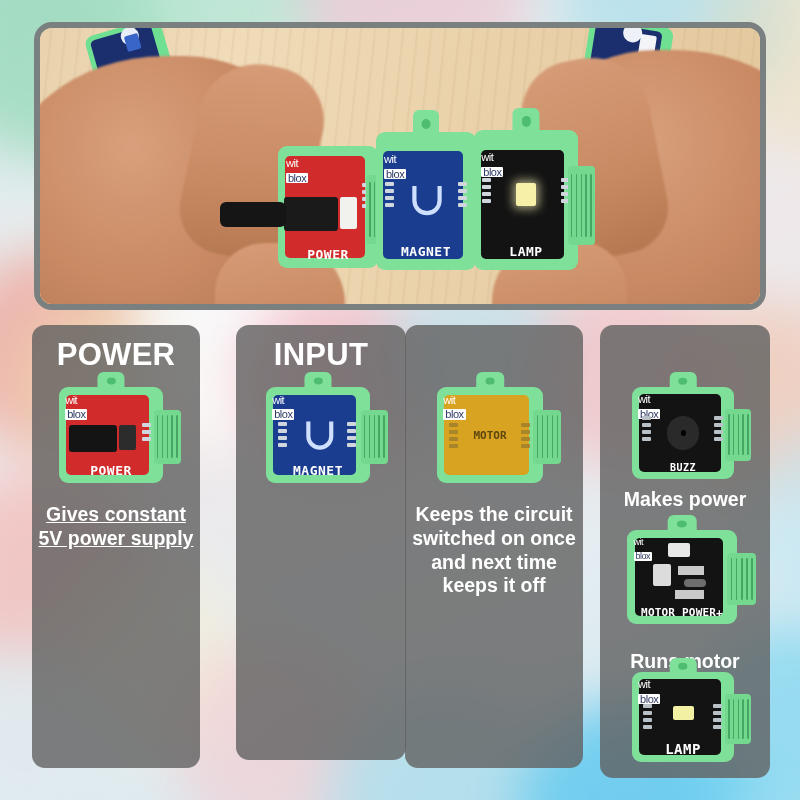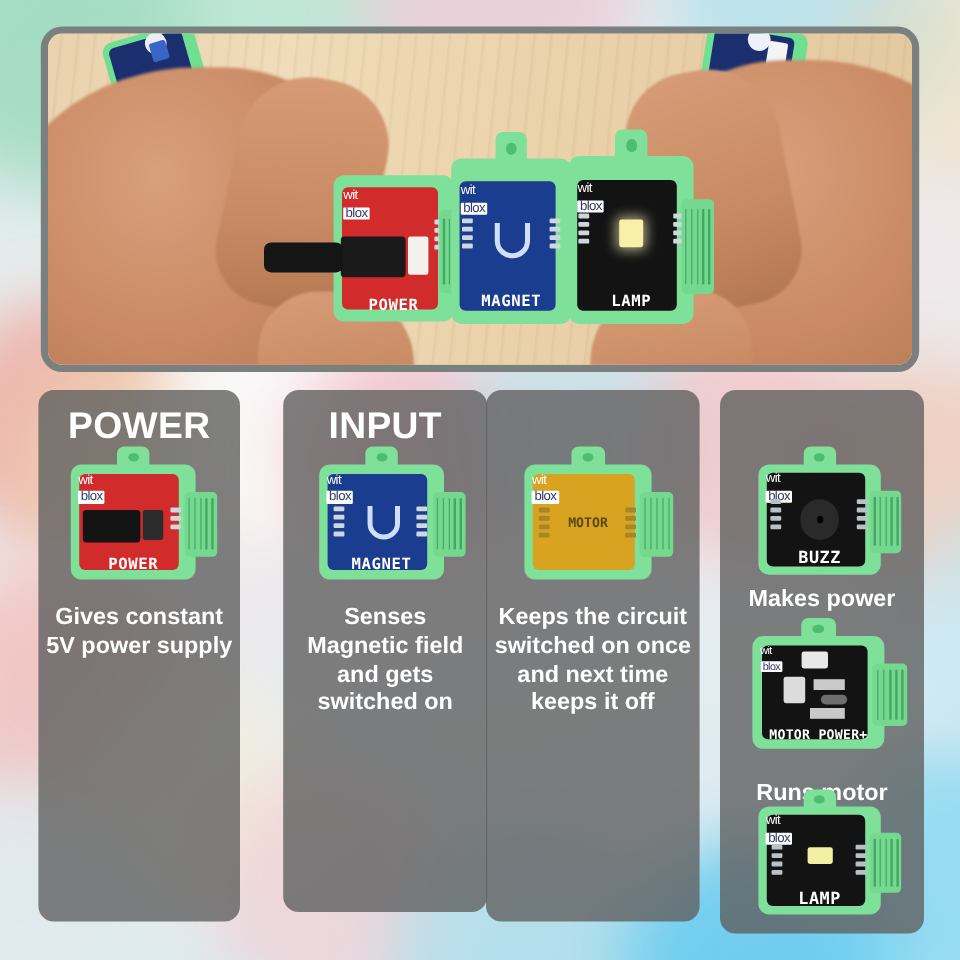--- a/index.html
+++ b/index.html
@@ -352,21 +352,21 @@
       <div class="name">POWER</div>
       <div class="conn">
         <i style="left:12%"></i>
           <i style="left:30%"></i>
           <i style="left:48%"></i>
           <i style="left:66%"></i>
           <i style="left:84%"></i>
       </div>
     </div>
 
-    <div class="desc" style="top:178px;">Gives constant 5V power supply</div>
+    <div class="desc" style="top:178px;text-decoration:underline;">Gives constant 5V power supply</div>
   </div>
 
   <div class="card" style="left:236px; top:325px; width:170px; height:435px;">
     <div class="card-title">INPUT</div>
 
     <div class="mod" style="left:30px; top:62px; width:104px; height:96px;">
       <div class="lug"></div>
       <div class="shell"></div>
       <div class="pcb" style="background:#1b3d8f;"></div>
       <div class="wb">
@@ -391,21 +391,20 @@
       <div class="name">MAGNET</div>
       <div class="conn">
         <i style="left:12%"></i>
           <i style="left:30%"></i>
           <i style="left:48%"></i>
           <i style="left:66%"></i>
           <i style="left:84%"></i>
       </div>
     </div>
 
-    <div class="desc" style="top:178px;">Senses Magnetic field and gets switched on</div>
   </div>
 
   <div class="card" style="left:405px; top:325px; width:178px; height:443px;">
 
     <div class="mod" style="left:32px; top:62px; width:106px; height:96px;">
       <div class="lug"></div>
       <div class="shell"></div>
       <div class="pcb" style="background:#d8a321;"></div>
       <div class="wb">
         <span class="w1">wit</span>
@@ -453,21 +452,21 @@
           <b style="background:#b9c1c8"></b>
           <b style="background:#b9c1c8"></b>
           <b style="background:#b9c1c8"></b>
         </div>
       <div class="pads" style="right:11%; top:32%;">
           <b style="background:#b9c1c8"></b>
           <b style="background:#b9c1c8"></b>
           <b style="background:#b9c1c8"></b>
           <b style="background:#b9c1c8"></b>
         </div>
-      <div class="name" style="bottom:6%; font-size:14px;">BUZZ</div>
+      <div class="name" style="bottom:6%; font-size:10px;">BUZZ</div>
       <div class="conn">
         <i style="left:12%"></i>
           <i style="left:30%"></i>
           <i style="left:48%"></i>
           <i style="left:66%"></i>
           <i style="left:84%"></i>
       </div>
     </div>
     <div class="desc" style="top:163px;">Makes power</div>
 

